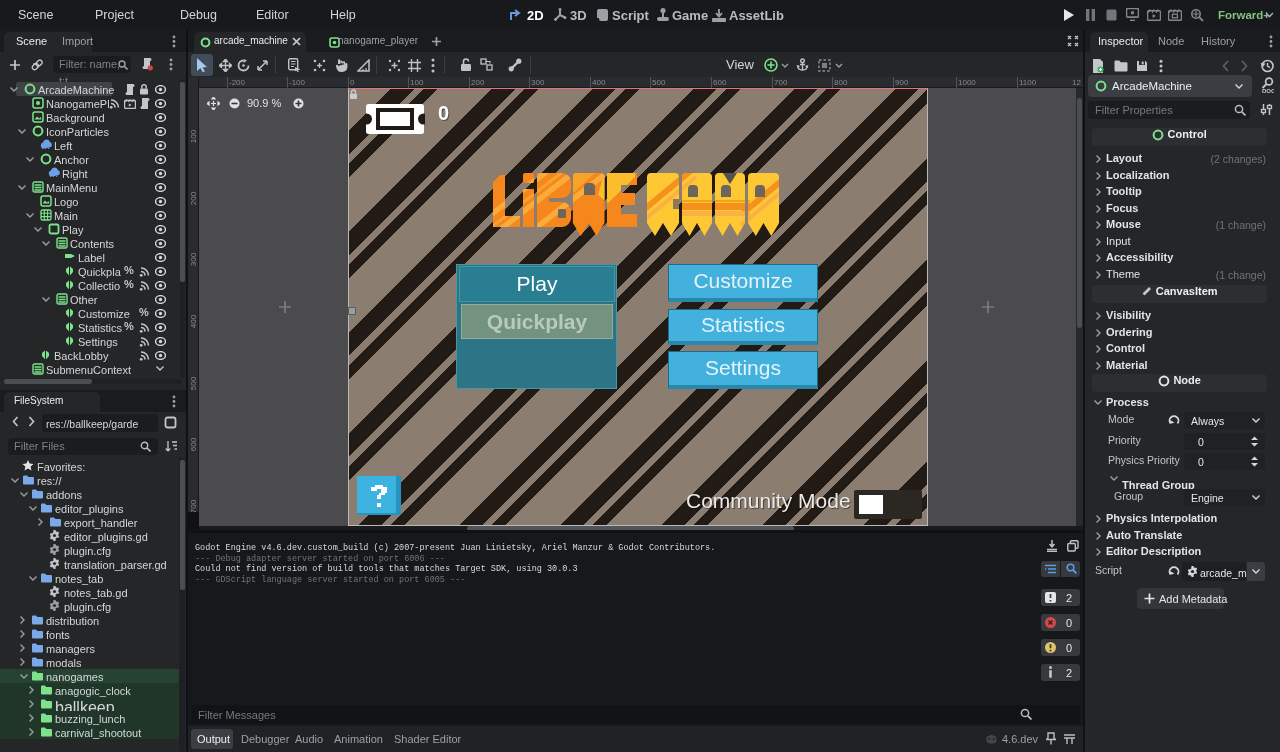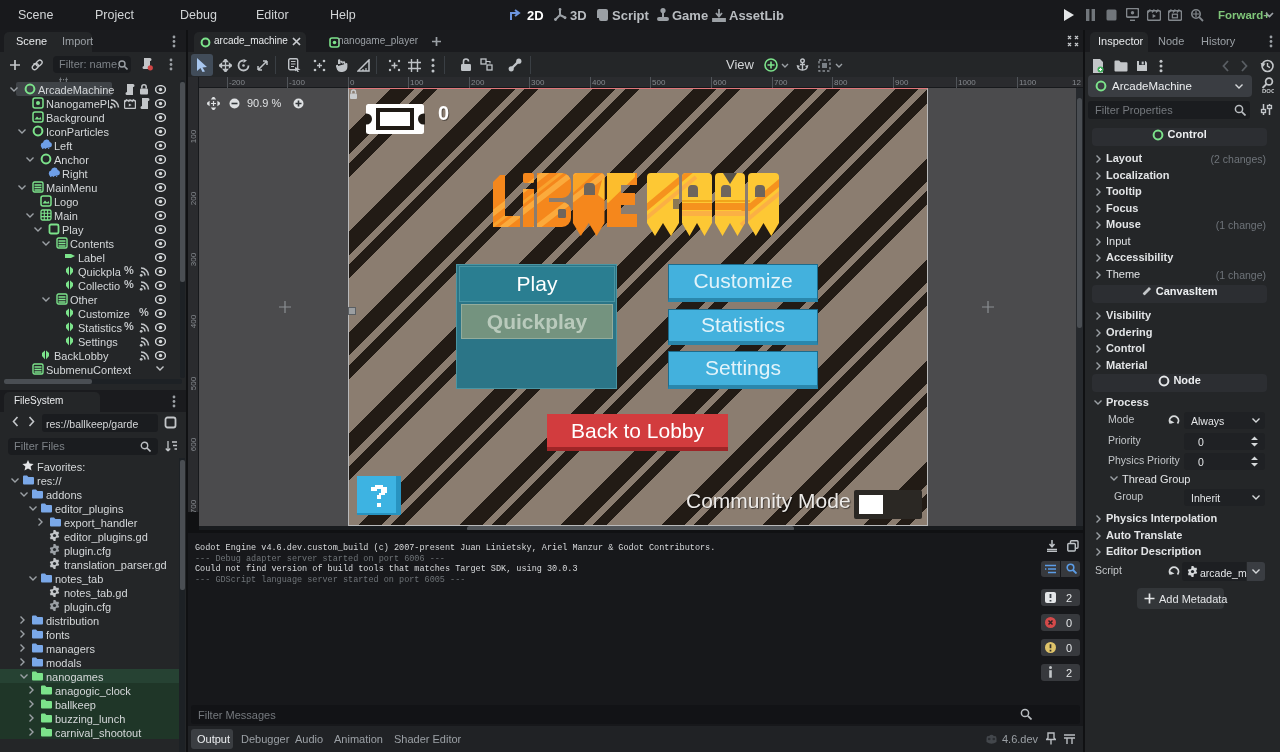--- a/index.html
+++ b/index.html
@@ -616,21 +616,21 @@
           <span class="abs" style="left:55px;top:1.5px;font-size:11px;color:#d4d7d9;white-space:nowrap">anagogic_clock</span>
         </div>
         <div class="abs" style="left:0;top:307px;width:186px;height:14px">
           <div class="abs" style="left:0;top:0;width:179px;height:14px;background:#1f3628"></div>
           <svg class="ico" style="left:29px;top:3px" width="5" height="8" viewBox="0 0 5 8">
             <path d="M0.5 0.5 L4 4 L0.5 7.5" stroke="#9ba0a5" stroke-width="1.4" fill="none"></path>
           </svg>
           <svg class="ico" style="left:40px;top:2px" width="12" height="10" viewBox="0 0 12 10">
             <path d="M1 1.5 a1 1 0 0 1 1 -1 h3 l1.4 1.6 h4.6 a1 1 0 0 1 1 1 v5.4 a1 1 0 0 1 -1 1 h-9 a1 1 0 0 1 -1 -1 z" fill="#7ce38b"></path>
           </svg>
-          <span class="abs" style="left:55px;top:1.5px;font-size:11px;color:#d4d7d9;white-space:nowrap">ballkeep</span>
+          <span class="abs" style="left:55px;top:1.5px;font-size:16px;color:#d4d7d9;white-space:nowrap">ballkeep</span>
         </div>
         <div class="abs" style="left:0;top:321px;width:186px;height:14px">
           <div class="abs" style="left:0;top:0;width:179px;height:14px;background:#1f3628"></div>
           <svg class="ico" style="left:29px;top:3px" width="5" height="8" viewBox="0 0 5 8">
             <path d="M0.5 0.5 L4 4 L0.5 7.5" stroke="#9ba0a5" stroke-width="1.4" fill="none"></path>
           </svg>
           <svg class="ico" style="left:40px;top:2px" width="12" height="10" viewBox="0 0 12 10">
             <path d="M1 1.5 a1 1 0 0 1 1 -1 h3 l1.4 1.6 h4.6 a1 1 0 0 1 1 1 v5.4 a1 1 0 0 1 -1 1 h-9 a1 1 0 0 1 -1 -1 z" fill="#7ce38b"></path>
           </svg>
           <span class="abs" style="left:55px;top:1.5px;font-size:11px;color:#d4d7d9;white-space:nowrap">buzzing_lunch</span>
@@ -879,21 +879,20 @@
         <span class="abs" style="left:89px;top:13px;font-size:20px;font-weight:bold;color:#fff;text-shadow:1px 1px 0 rgba(0,0,0,.4)">0</span>
 
         <div class="abs" style="left:107px;top:175px;width:161px;height:125px;background:#2b7587;border:1px solid #4a95a3"></div>
         <div class="abs" style="left:110px;top:177px;width:156px;height:36px;background:#2a7e91;border:1px solid #4a95a3;color:#fff;font-size:21px;text-align:center;line-height:34px">Play</div>
         <div class="abs" style="left:112px;top:215px;width:152px;height:35px;background:#74937f;border:1px solid #93ac9c;color:#b9cabc;font-size:21px;font-weight:bold;text-align:center;line-height:33px">Quickplay</div>
 
         <div class="abs" style="left:319px;top:175px;width:150px;height:38px;background:#43b1dd;border:1px solid #1d6c8d;border-bottom:4px solid #2a87ac;color:#e2f3fa;font-size:21px;text-align:center;line-height:32px">Customize</div>
         <div class="abs" style="left:319px;top:220px;width:150px;height:36px;background:#43b1dd;border:1px solid #1d6c8d;border-bottom:4px solid #2a87ac;color:#e2f3fa;font-size:21px;text-align:center;line-height:30px">Statistics</div>
         <div class="abs" style="left:319px;top:262px;width:150px;height:38px;background:#43b1dd;border:1px solid #1d6c8d;border-bottom:4px solid #2a87ac;color:#e2f3fa;font-size:21px;text-align:center;line-height:32px">Settings</div>
 
-        <div class="abs" style="left:198px;top:325px;width:181px;height:37px;background:#d23c3e;border-bottom:4px solid #9e2527;color:#fff;font-size:21px;text-align:center;line-height:33px">Back to Lobby</div>
 
         <div class="abs" style="left:8px;top:387px;width:44px;height:39px;background:#3db3e2;border-right:5px solid #2893c0;border-bottom:2px solid #2893c0"></div>
         <svg class="abs" style="left:20px;top:394px" width="20" height="26" viewBox="0 0 10 13">
             <path d="M1 4 V2 H3 V1 H7 V2 H9 V5 H8 V6 H6 V8 H4 V6 H5 V5 H6 V3 H4 V4 z M4 10 H6 V12 H4 z" fill="#fff"></path>
           </svg>
 
         <div class="abs" style="left:505px;top:401px;width:68px;height:29px;background:#2b2824;border-radius:2px"></div>
         <span class="abs" style="left:337px;top:400px;font-size:21px;color:#eceae8;text-shadow:1px 1px 1px rgba(0,0,0,.5)">Community Mode</span>
         <div class="abs" style="left:510px;top:406px;width:24px;height:19px;background:#fff"></div>
       </div>
@@ -1191,25 +1190,25 @@
         <div class="abs" style="left:99px;top:401px;width:81px;height:17px;background:#1f2124;border-radius:3px">
           <span style="position:absolute;left:14px;top:3px;font-size:10.5px;color:#e4e6e8">0</span>
           <svg style="position:absolute;left:66px;top:3px" width="9" height="11" viewBox="0 0 9 11">
             <path d="M4.5 0.5 L8 4 H1 z M4.5 10.5 L1 7 h7 z" fill="#d5d8da"></path>
           </svg>
         </div>
         <div class="abs" style="left:0;top:419px;width:195px;height:16px">
           <svg class="ico" style="left:25px;top:5px" width="8" height="5" viewBox="0 0 8 5">
             <path d="M0.5 0.5 L4 4 L7.5 0.5" stroke="#9ba0a5" stroke-width="1.4" fill="none"></path>
           </svg>
-          <span class="abs" style="left:37px;top:2px;font-size:11px;font-weight:normal;color:#e2e4e6">Thread Group</span>
+          <span class="abs" style="left:37px;top:8px;font-size:11px;font-weight:bold;color:#e2e4e6">Thread Group</span>
         </div>
         <span class="abs" style="left:29px;top:438px;font-size:10.5px;color:#c3c6c9">Group</span>
         <div class="abs" style="left:99px;top:437px;width:81px;height:17px;background:#1f2124;border-radius:3px">
-          <span style="position:absolute;left:7px;top:3px;font-size:10.5px;color:#e4e6e8">Inherit</span>
+          <span style="position:absolute;left:7px;top:3px;font-size:10.5px;color:#e4e6e8">Engine</span>
           <svg class="ico" style="left:68px;top:6px" width="8" height="5" viewBox="0 0 8 5">
             <path d="M0.5 0.5 L4 4 L7.5 0.5" stroke="#d5d8da" stroke-width="1.4" fill="none"></path>
           </svg>
         </div>
         <div class="abs" style="left:0;top:459px;width:195px;height:16px">
           <svg class="ico" style="left:11px;top:4px" width="5" height="8" viewBox="0 0 5 8">
             <path d="M0.5 0.5 L4 4 L0.5 7.5" stroke="#9ba0a5" stroke-width="1.4" fill="none"></path>
           </svg>
           <span class="abs" style="left:21px;top:1px;font-size:11px;font-weight:bold;color:#e2e4e6">Physics Interpolation</span>
         </div>

